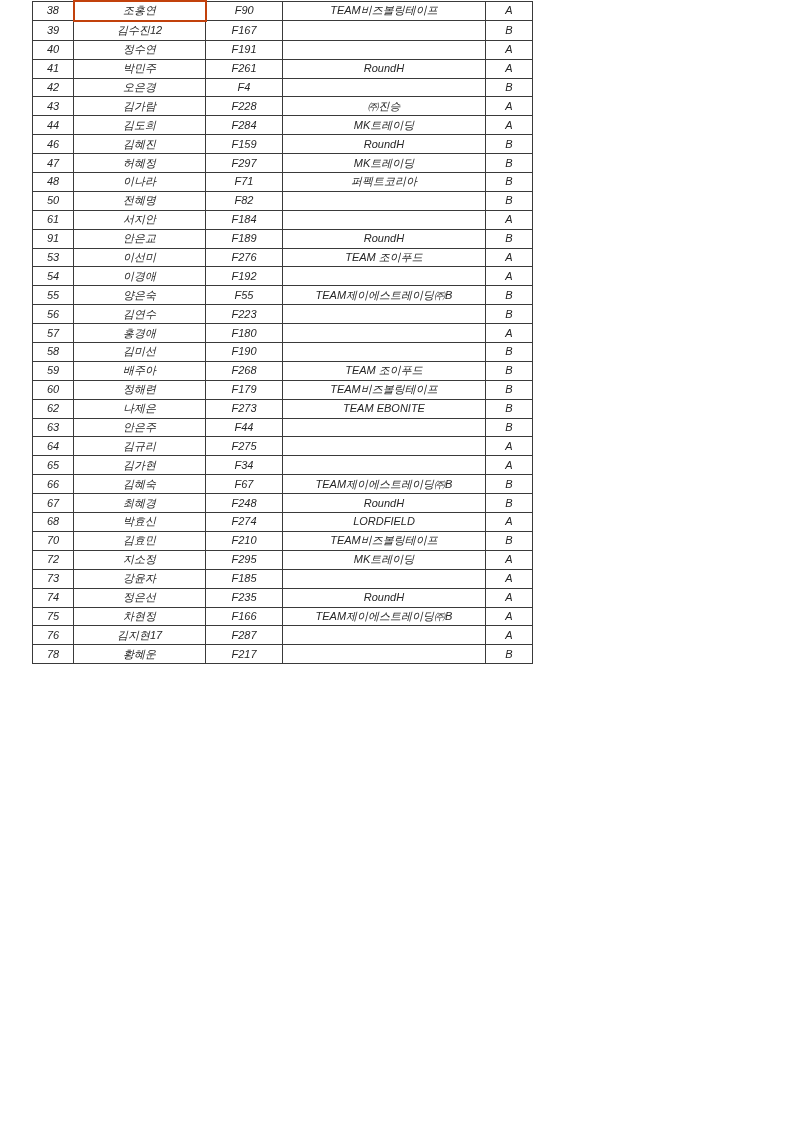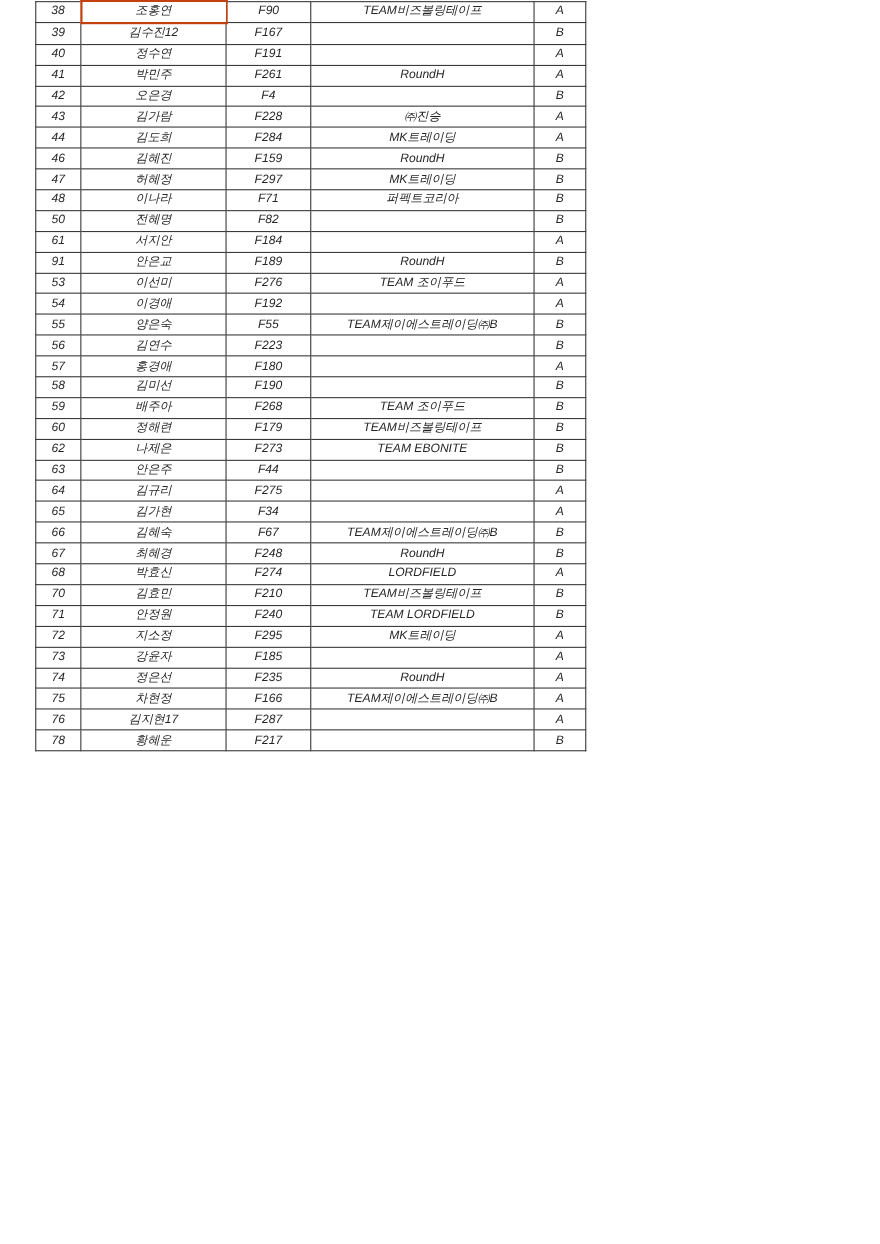--- a/index.html
+++ b/index.html
@@ -263,27 +263,20 @@
           <td>A</td>
         </tr>
         <tr>
           <td>70</td>
           <td>김효민</td>
           <td>F210</td>
           <td>TEAM비즈볼링테이프</td>
           <td>B</td>
         </tr>
         <tr>
-          <td>71</td>
-          <td>안정원</td>
-          <td>F240</td>
-          <td>TEAM LORDFIELD</td>
-          <td>B</td>
-        </tr>
-        <tr>
           <td>72</td>
           <td>지소정</td>
           <td>F295</td>
           <td>MK트레이딩</td>
           <td>A</td>
         </tr>
         <tr>
           <td>73</td>
           <td>강윤자</td>
           <td>F185</td>

